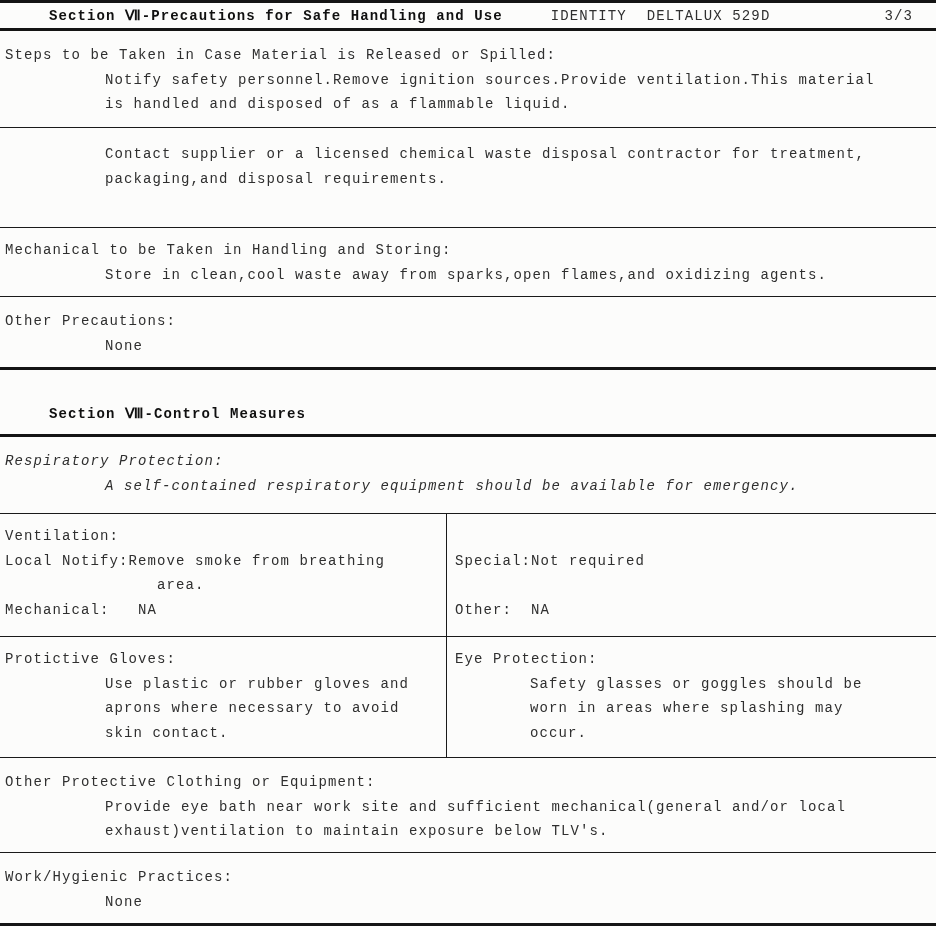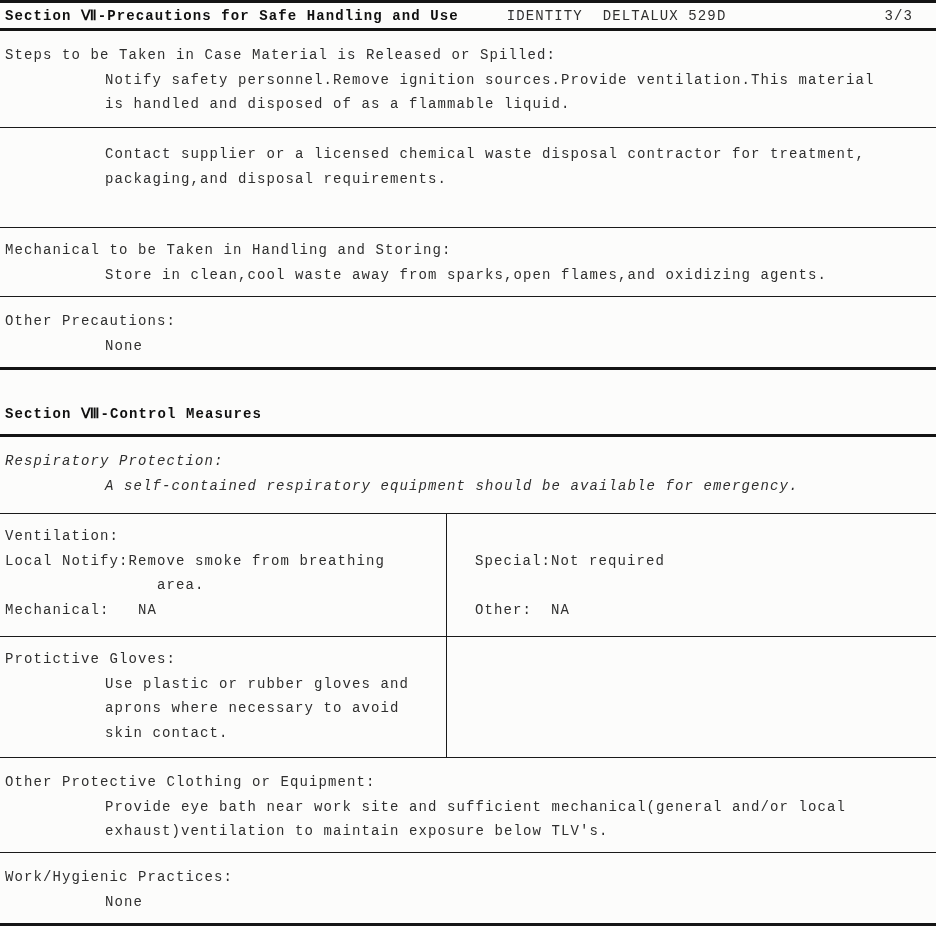--- a/index.html
+++ b/index.html
@@ -11,21 +11,21 @@
     background: #fcfcfb;
     color: #2f2f2f;
     font-family: "Liberation Mono", "DejaVu Sans Mono", monospace;
     font-size: 14px;
     letter-spacing: 1.1px;
     overflow: hidden;
   }
   .ln { height: 24.5px; line-height: 24.5px; white-space: pre; }
   .label { padding-left: 5px; }
   .indent { padding-left: 105px; }
-  .bold { font-weight: bold; color: #101010; }
+  .bold { font-weight: bold; color: #101010; margin-left: 44px; }
 
   .hdr {
     height: 31px;
     box-sizing: border-box;
     border-top: 3px solid #141414;
     border-bottom: 3px solid #141414;
     display: flex;
     align-items: center;
     padding: 0 0 0 5px;
     white-space: pre;
@@ -42,21 +42,21 @@
   .b-waste   { height: 100px; padding-top: 14px; }
   .b-handle  { height: 69px;  padding-top: 10px; }
   .b-otherp  { height: 73px;  padding-top: 12px; }
   .b-heading { height: 67px;  display: flex; align-items: flex-end; padding: 0 0 8px 5px; }
   .b-resp    { height: 77px;  padding-top: 12px; font-style: italic; }
   .b-vent    { height: 123px; }
   .b-prot    { height: 121px; }
   .b-cloth   { height: 95px;  padding-top: 12px; }
   .b-hyg     { height: 73px;  padding-top: 12px; }
 
-  .twocol { display: flex; gap: 20px; }
+  .twocol { display: flex; }
   .col-l {
     width: 447px;
     box-sizing: border-box;
     border-right: 1px solid #1a1a1a;
     padding: 10px 4px 0 5px;
   }
   .col-r { flex: 1; padding: 10px 0 0 8px; }
   .indent-area { padding-left: 152px; }
   .indent-l { padding-left: 100px; }
   .indent-r { padding-left: 75px; }
@@ -118,20 +118,26 @@
     </div>
   </section>
 
   <section class="b-prot thin twocol">
     <div class="col-l">
       <div class="ln">Protictive Gloves:</div>
       <div class="ln indent-l">Use plastic or rubber gloves and</div>
       <div class="ln indent-l">aprons where necessary to avoid</div>
       <div class="ln indent-l">skin contact.</div>
     </div>
+    <div class="col-r">
+      <div class="ln">Eye Protection:</div>
+      <div class="ln indent-r">Safety glasses or goggles should be</div>
+      <div class="ln indent-r">worn in areas where splashing may</div>
+      <div class="ln indent-r">occur.</div>
+    </div>
   </section>
 
   <section class="b-cloth thin">
     <div class="ln label">Other Protective Clothing or Equipment:</div>
     <div class="ln indent">Provide eye bath near work site and sufficient mechanical(general and/or local</div>
     <div class="ln indent">exhaust)ventilation to maintain exposure below TLV's.</div>
   </section>
 
   <section class="b-hyg thick">
     <div class="ln label">Work/Hygienic Practices:</div>

